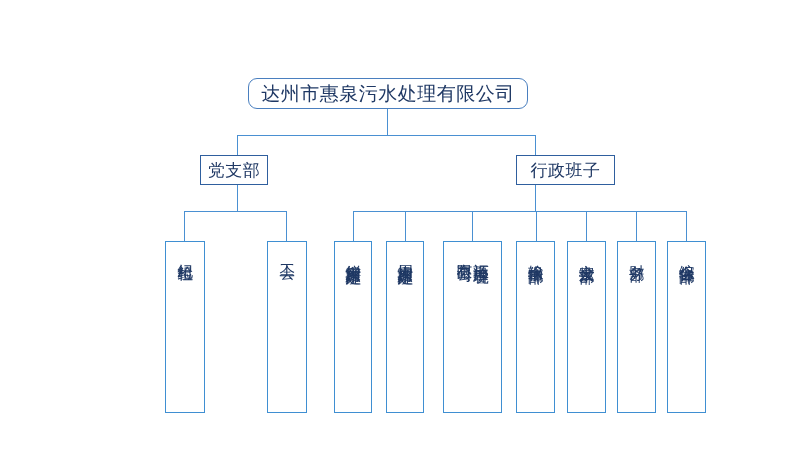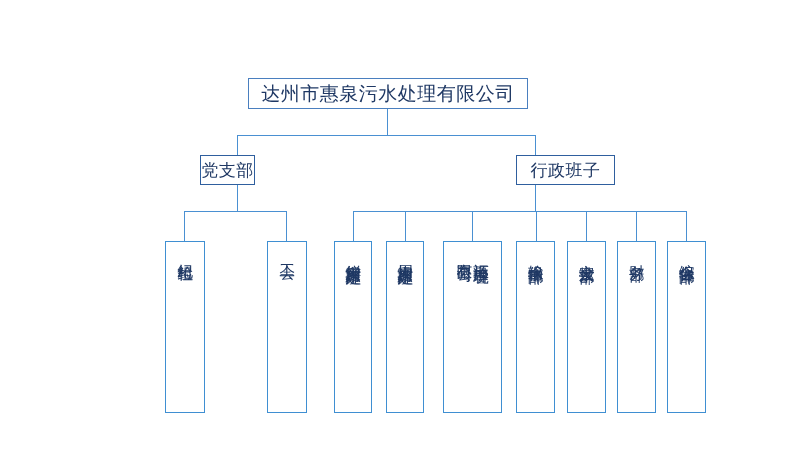--- a/index.html
+++ b/index.html
@@ -73,33 +73,33 @@
     background: #4a90d2;
   }
   .conn.v { width: 1.4px; }
   .conn.h { height: 1.4px; }
 </style>
 </head>
 <body>
 
 <div id="org-chart">
 
-  <div class="node level1" style="left:248px; top:78px; width:280px; height:31px;">
+  <div class="node level1" style="left:248px; top:78px; width:280px; height:31px;border-radius:9px;">
     <span>达州市惠泉污水处理有限公司</span>
   </div>
 
   <div class="conn v" style="left:387px; top:109px; width:1.4px; height:27px;"></div>
 
   <div class="conn h" style="left:237px; top:135px; width:299px; height:1.4px;"></div>
 
   <div class="conn v" style="left:237px; top:135px; width:1.4px; height:20px;"></div>
 
   <div class="conn v" style="left:535px; top:135px; width:1.4px; height:20px;"></div>
 
-  <div class="node level2" style="left:200px; top:155px; width:55px; height:30px;">
+  <div class="node level2" style="left:200px; top:155px; width:68px; height:30px;">
     <span>党支部</span>
   </div>
 
   <div class="node level2" style="left:486px; top:155px; width:99px; height:30px;margin-left:30px;">
     <span>行政班子</span>
   </div>
 
   <div class="conn v" style="left:237px; top:185px; width:1.4px; height:27px;"></div>
   <div class="conn h" style="left:184px; top:211px; width:103px; height:1.4px;"></div>
   <div class="conn v" style="left:184px; top:211px; width:1.4px; height:30px;"></div>

